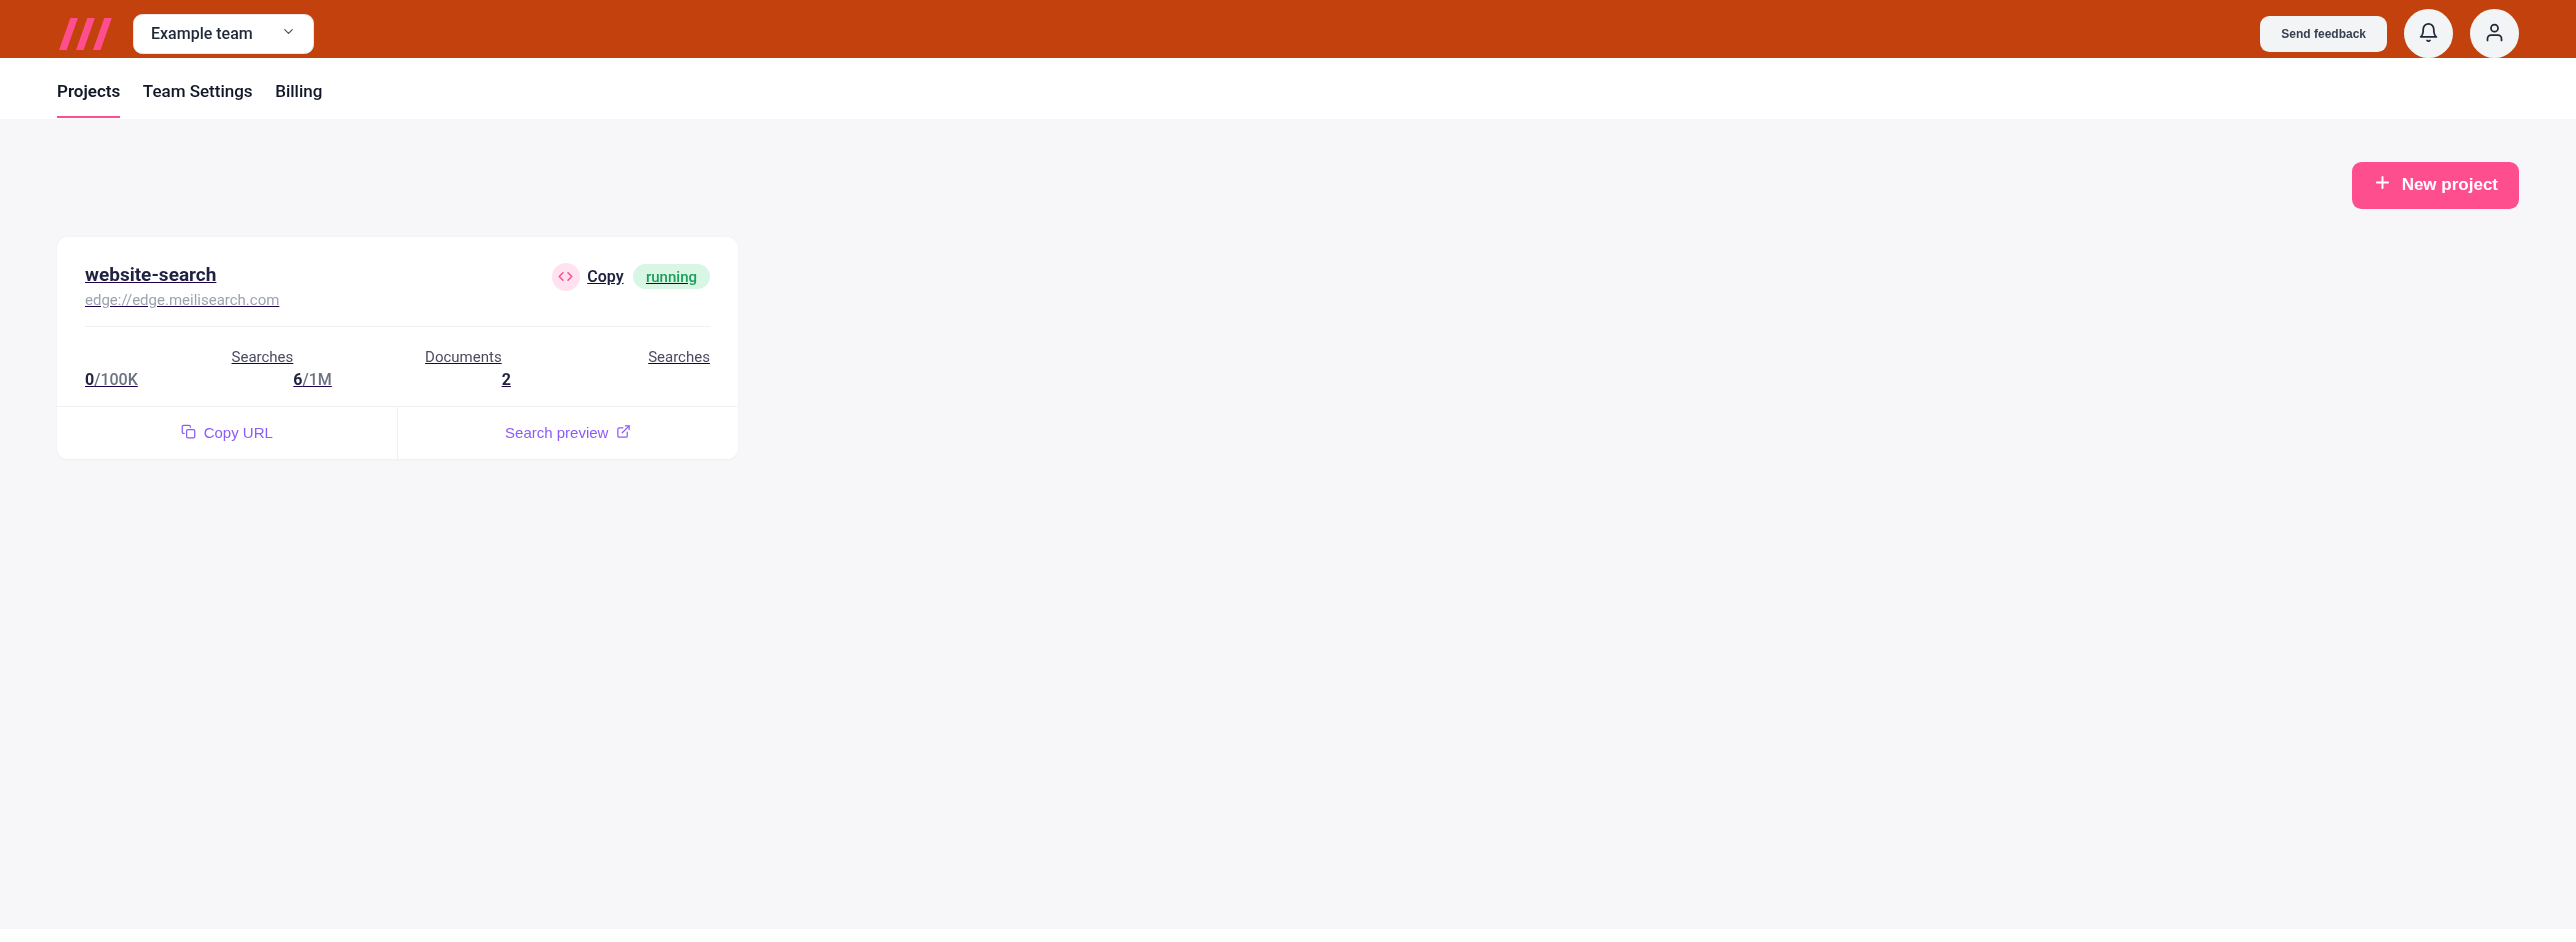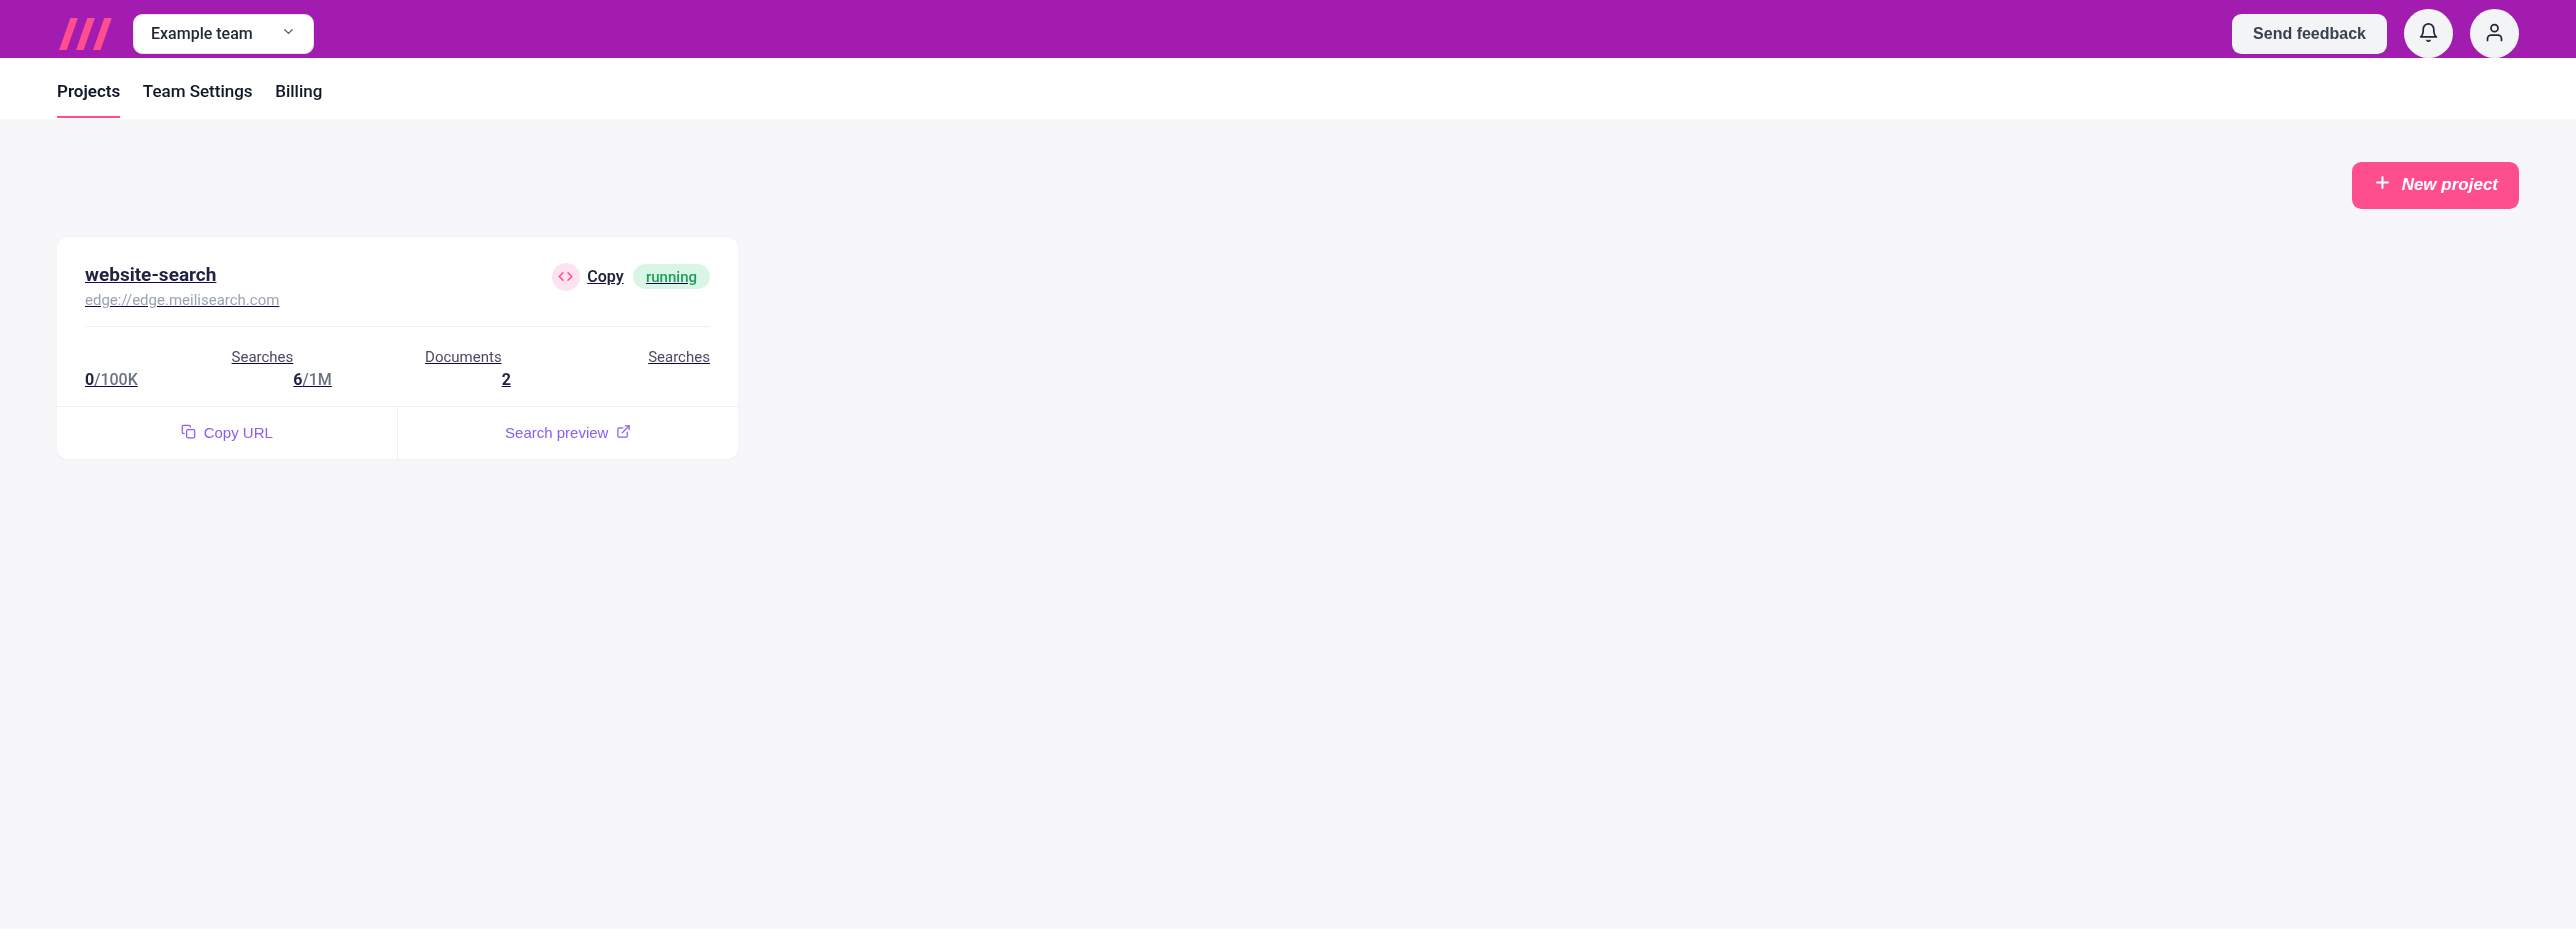--- a/index.html
+++ b/index.html
@@ -7,35 +7,35 @@
     font-family: -apple-system, BlinkMacSystemFont, "Segoe UI", Roboto, Helvetica, Arial, sans-serif;
     background: #ffffff;
     color: #21004b;
     font-size: 16px;
   }
   .topbar {
     display: flex;
     align-items: center;
     justify-content: space-between;
     padding: 9.4px 57px 0 57px;
-    background: #a21caf;
+    background: #c2410c;
   }
   .left-group { display: flex; align-items: center; gap: 21px; }
   .logo { width: 55px; height: 43px; display: flex; align-items: center; }
   .team-select {
     display: flex; align-items: center; gap: 28px;
     border: 0.9px solid #e5e7eb; border-radius: 9.4px;
     padding: 9.4px 17px; font-size: 16px; font-weight: 500; color: #1f2937;
     cursor: pointer; background: #fff;
   }
   .chevron { color: #4b5563; }
   .right-group { display: flex; align-items: center; gap: 17px; }
   .feedback-btn {
     background: #f3f4f6; border: none; border-radius: 9.4px;
-    padding: 11.3px 21px; font-size: 16px; font-weight: 600; color: #374151;
+    padding: 11.3px 21px; font-size: 12px; font-weight: 600; color: #374151;
     cursor: pointer;
   }
   .icon-btn {
     width: 49px; height: 49px; border-radius: 50%; background: #f3f4f6;
     display: flex; align-items: center; justify-content: center; border: none; cursor: pointer;
     color: #1f2937;
   }
   .tabs {
     display: flex; gap: 22.6px; padding: 22.6px 57px 0 57px; background: #fff;
     border-bottom: 0.9px solid transparent;
@@ -46,21 +46,21 @@
   }
   .tab.active { border-bottom-color: #ff4e8d; }
   .tab.inactive { font-weight: 500; }
   .main-area {
     background: #f7f7fa; min-height: 810px; padding: 43px 57px;
   }
   .actions-row { display: flex; justify-content: flex-end; margin-bottom: 28px; }
   .new-project-btn {
     background: #ff4e8d; color: #fff; border: none; border-radius: 9.4px;
     padding: 11.3px 21px; font-size: 17px; font-weight: 600; cursor: pointer;
-    display: flex; align-items: center; gap: 9.4px; font-style: italic;
+    display: flex; align-items: center; gap: 9.4px;
   }
   .card {
     background: #fff; border-radius: 11.3px; box-shadow: 0 0.9px 2.8px rgba(0,0,0,0.04);
     width: 681px; overflow: hidden;
   }
   .card-top { padding: 26px 28px 17px 28px; text-decoration: underline; }
   .card-header-row { display: flex; justify-content: space-between; align-items: flex-start; }
   .project-name { font-size: 19px; font-weight: 700; color: #1f2340; }
   .project-url { font-size: 15px; color: #9ca3af; margin-top: 5.7px; }
   .badge-group { display: flex; align-items: center; gap: 9.4px; }

